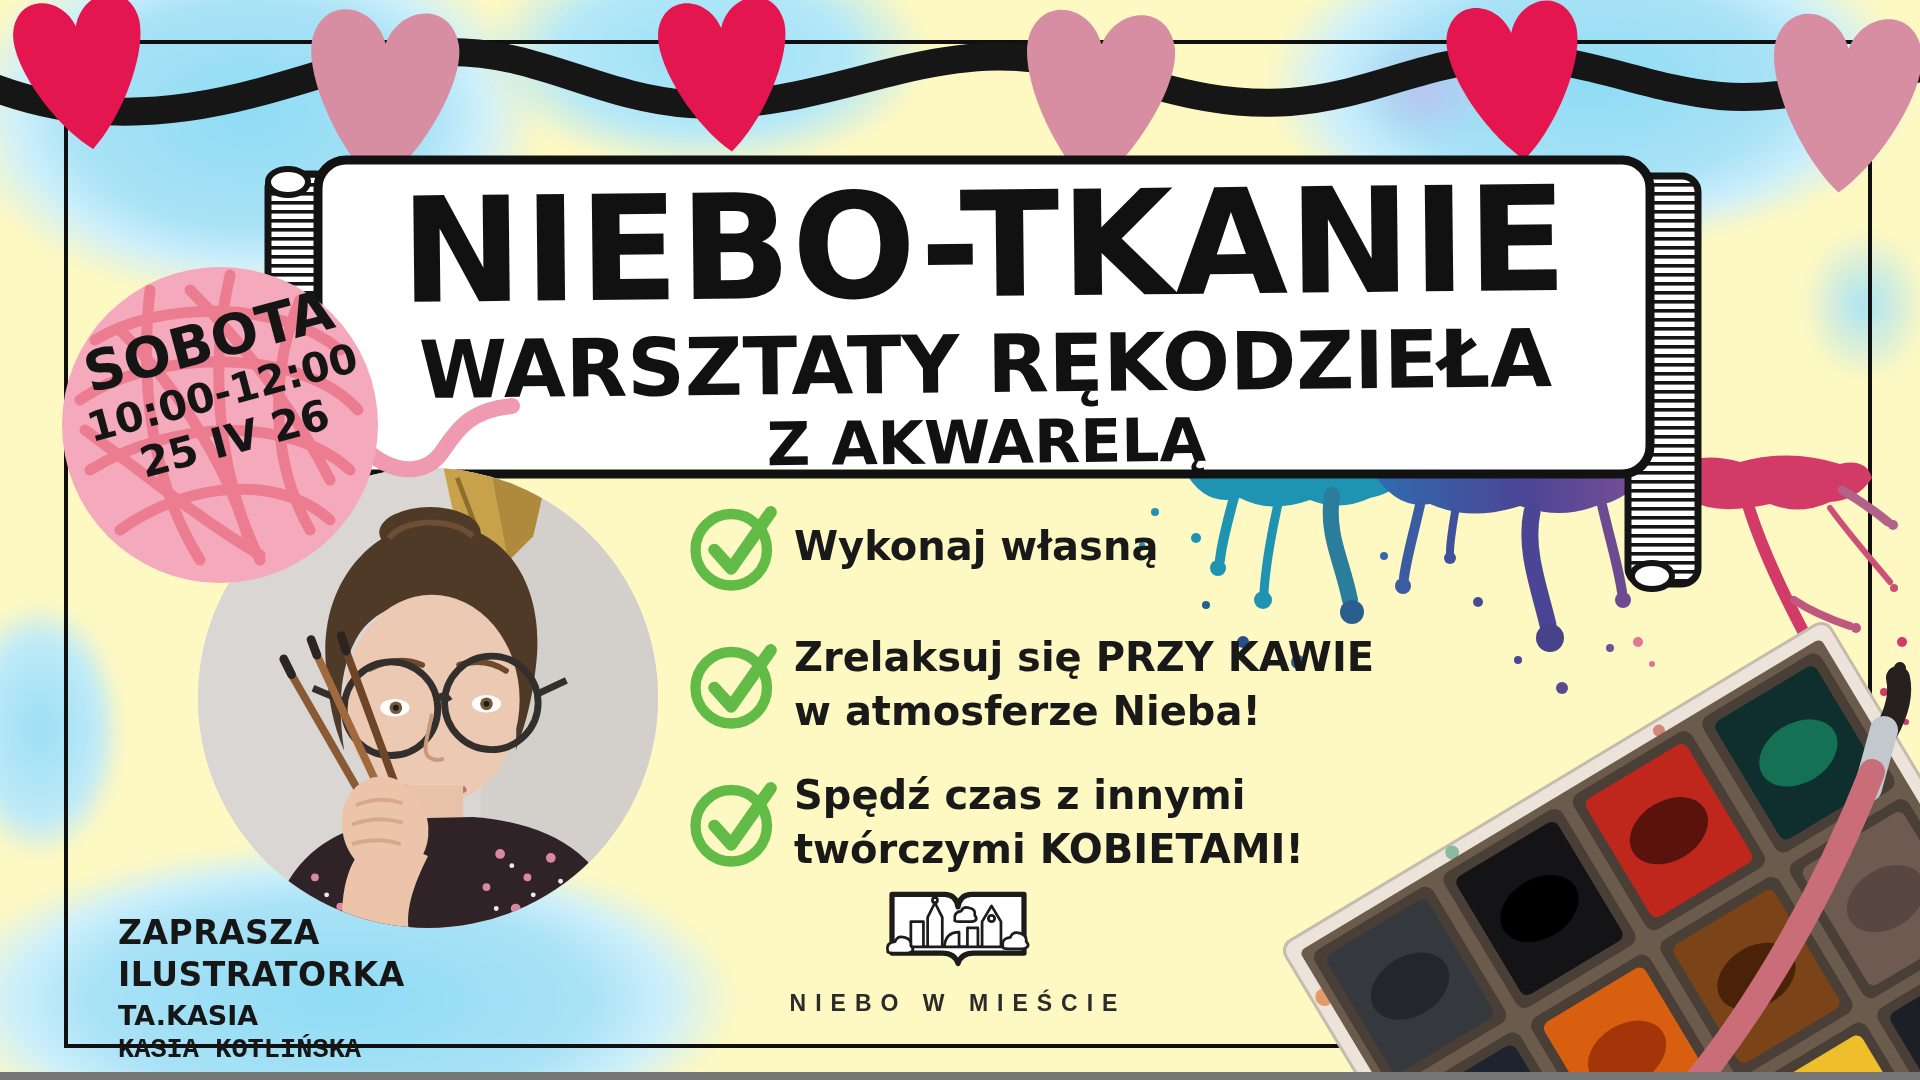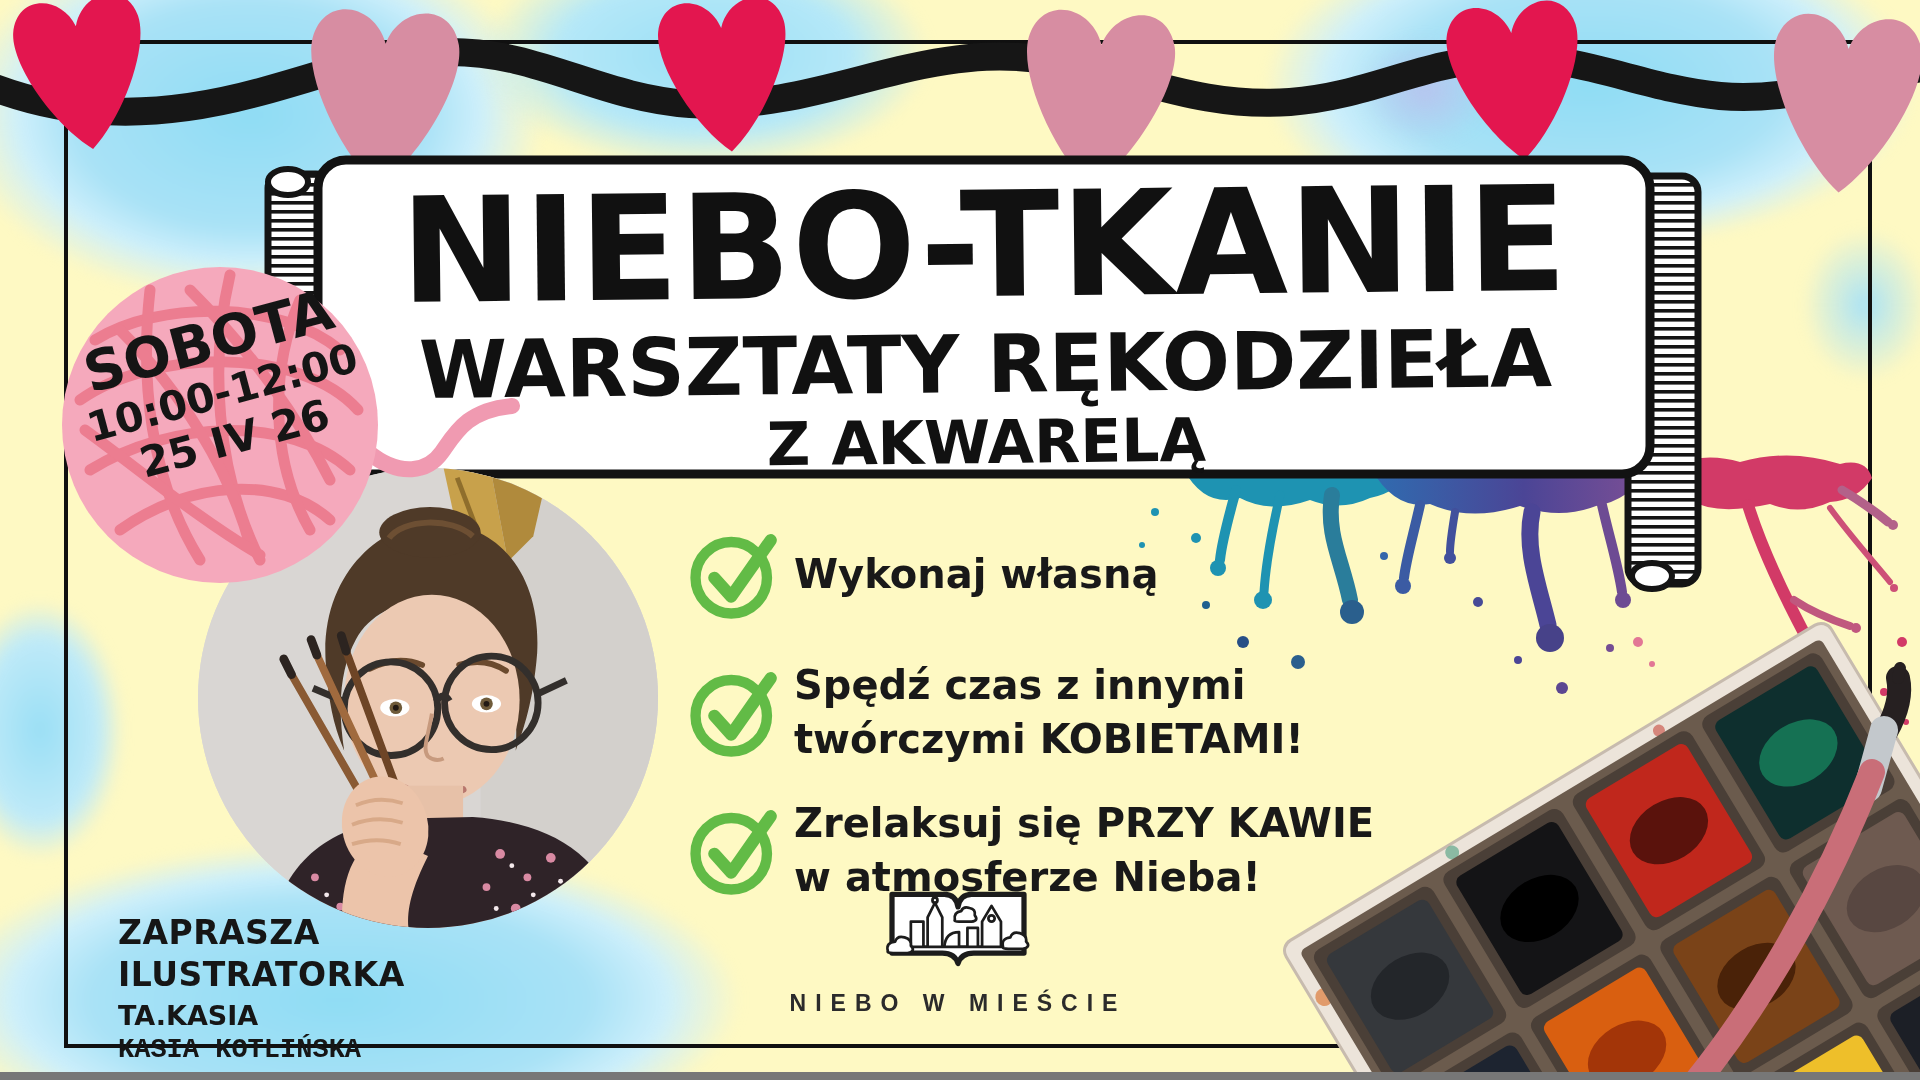--- a/index.html
+++ b/index.html
@@ -27,21 +27,21 @@
   
   .bannertext{left:320px;top:158px;width:1330px;text-align:center;z-index:5;color:#111;transform:rotate(-0.6deg);}
   .bt-title{font-size:146px;font-weight:800;letter-spacing:1px;line-height:150px;margin-top:12px;}
   .bt-sub1{font-size:80px;font-weight:800;line-height:86px;margin-top:2px;letter-spacing:0px;}
   .bt-sub2{font-size:60px;font-weight:800;line-height:64px;margin-top:2px;}
   .yarntext{left:66px;top:310px;width:310px;text-align:center;transform:rotate(-15deg);z-index:8;color:#151515;}
   .yt1{font-size:56px;font-weight:800;line-height:60px;}
   .yt2{font-size:41px;font-weight:800;line-height:47px;}
   .yt3{font-size:42px;font-weight:800;line-height:48px;}
   .photo{left:198px;top:468px;width:460px;height:460px;border-radius:50%;overflow:hidden;z-index:6;background:#dcd9d6;}
-  .checklist{left:688px;top:490px;z-index:9;margin-top:28px;}
+  .checklist{left:688px;top:490px;z-index:9;}
   .chk-item{display:flex;align-items:center;margin-bottom:26px;height:112px;}
   .chk-text{margin-left:12px;font-size:40px;font-weight:700;color:#191919;line-height:54px;letter-spacing:0px;}
   .presenter{left:118px;top:912px;width:500px;z-index:9;color:#161616;}
   .pr1{font-size:33px;font-weight:800;line-height:42px;letter-spacing:0.5px;}
   .pr2{font-size:27px;font-weight:800;line-height:34px;margin-top:3px;}
   .pr3{font-size:27px;font-weight:800;line-height:34px;font-family:Liberation Mono, monospace;}
   .logo{left:738px;top:886px;width:440px;text-align:center;z-index:9;}
   .logo-text{font-family:"Liberation Sans",sans-serif;font-size:23px;font-weight:600;letter-spacing:9px;color:#2b2b2b;margin-top:16px;}
   svg{display:block;}
 </style>
@@ -267,32 +267,32 @@
       <div class="chk-text">
         <div>Wykonaj własną</div>
       </div>
     </div>
     <div class="chk-item">
       <svg width="94" height="94" viewBox="0 0 100 100">
         <circle cx="46" cy="54" r="38" fill="none" stroke="#62bb46" stroke-width="11"></circle>
         <path d="M28,54 L46,74 L88,14" fill="none" stroke="#62bb46" stroke-width="13" stroke-linecap="round" stroke-linejoin="round"></path>
       </svg>
       <div class="chk-text">
-        <div>Spędź czas z innymi</div>
-        <div>twórczymi KOBIETAMI!</div>
+        <div>Zrelaksuj się PRZY KAWIE</div>
+        <div>w atmosferze Nieba!</div>
       </div>
     </div>
     <div class="chk-item">
       <svg width="94" height="94" viewBox="0 0 100 100">
         <circle cx="46" cy="54" r="38" fill="none" stroke="#62bb46" stroke-width="11"></circle>
         <path d="M28,54 L46,74 L88,14" fill="none" stroke="#62bb46" stroke-width="13" stroke-linecap="round" stroke-linejoin="round"></path>
       </svg>
       <div class="chk-text">
-        <div>Zrelaksuj się PRZY KAWIE</div>
-        <div>w atmosferze Nieba!</div>
+        <div>Spędź czas z innymi</div>
+        <div>twórczymi KOBIETAMI!</div>
       </div>
     </div>
   </div>
 
   <div class="abs presenter">
     <div class="pr1">ZAPRASZA ILUSTRATORKA</div>
     <div class="pr2">TA.KASIA</div>
     <div class="pr3">KASIA KOTLIŃSKA</div>
   </div>
 

